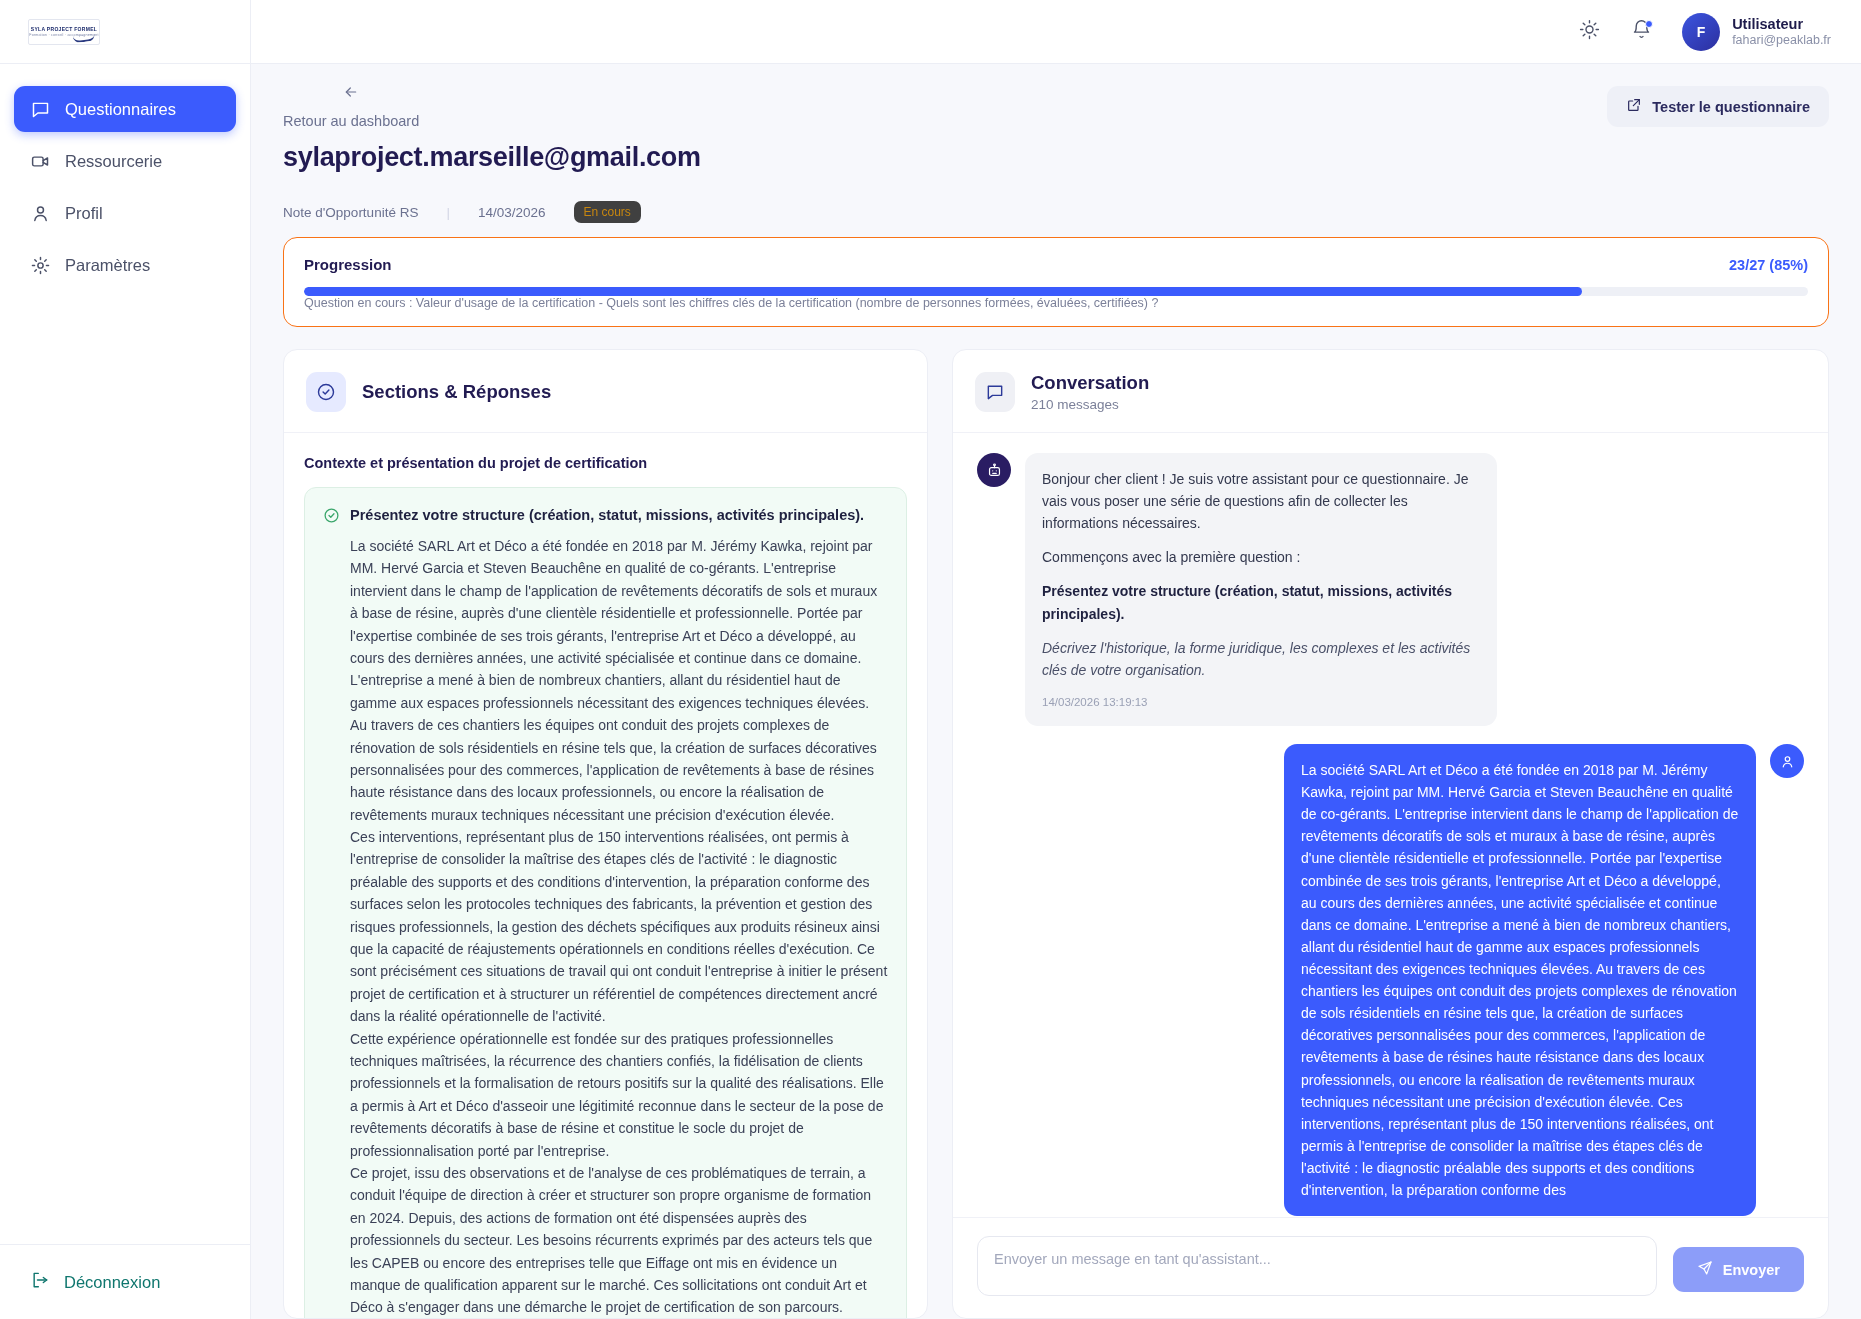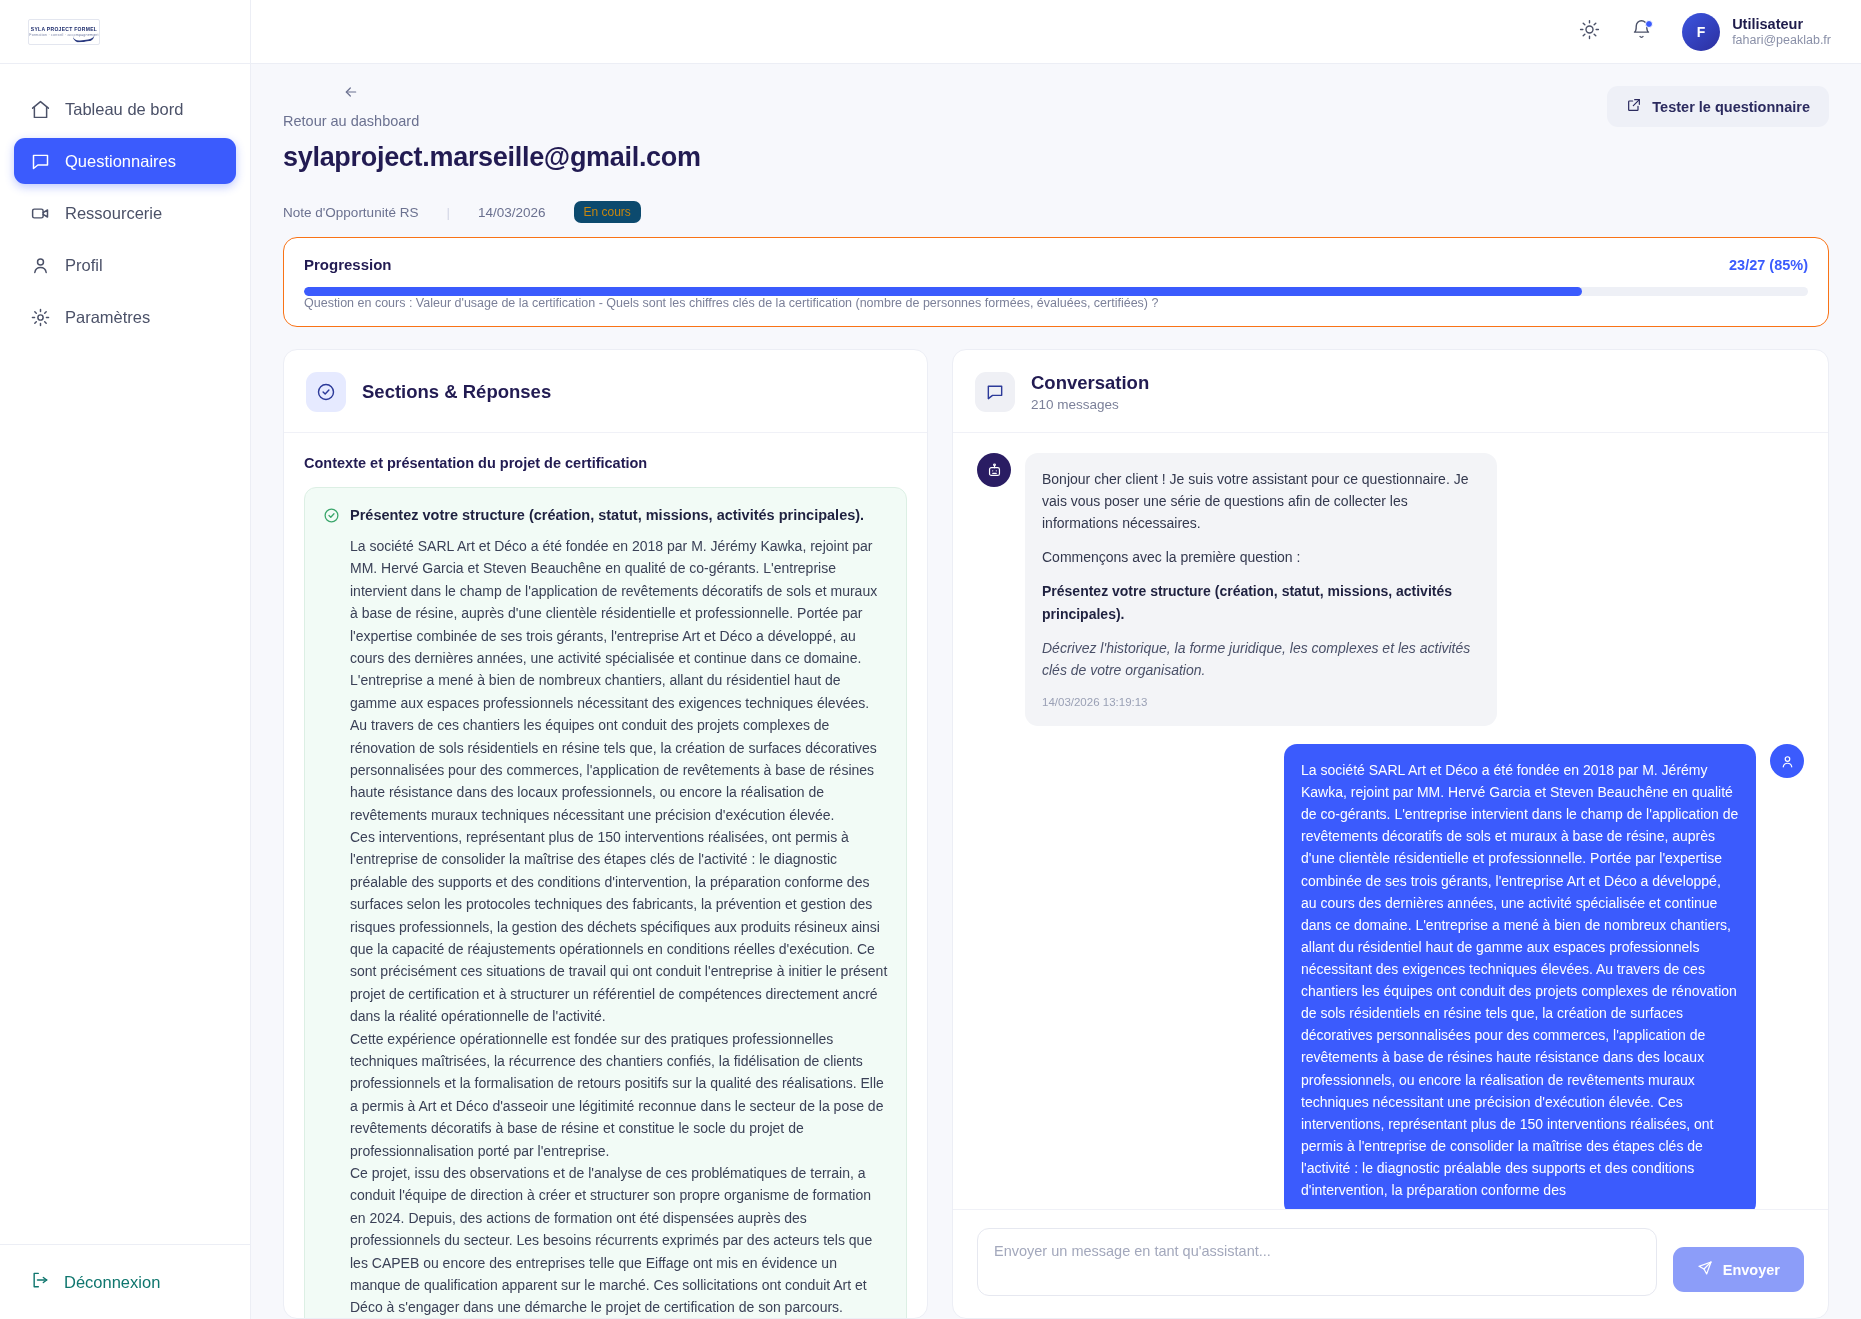--- a/index.html
+++ b/index.html
@@ -75,21 +75,21 @@
   .content { flex: 1; overflow: hidden; padding: 0 22px 0 22px; display: flex; flex-direction: column; }
 
   
   .page-head { padding: 20px 10px 14px 10px; position: relative; }
   .back-link { display: inline-flex; align-items: center; gap: 10px; font-size: 14.5px; color: #6b7190; cursor: pointer; flex-direction: column; }
   .back-link svg { width: 16px; height: 16px; stroke: currentColor; fill: none; stroke-width: 1.8; stroke-linecap: round; stroke-linejoin: round; }
   .page-title { font-size: 27px; font-weight: bold; color: #221b52; margin-top: 13px; letter-spacing: -.3px; }
   .meta-row { display: flex; align-items: center; gap: 28px; margin-top: 28px; font-size: 13.5px; color: #6b7190; }
   .meta-sep { color: #d2d6e4; }
   .badge {
-    background: #0c4a6e; color: #c6860f; font-size: 12px;
+    background: #404040; color: #c6860f; font-size: 12px;
     padding: 4px 10px; border-radius: 7px; font-weight: normal;
   }
   .test-btn {
     position: absolute; right: 10px; top: 22px;
     display: inline-flex; align-items: center; gap: 10px;
     background: #eef0f7; color: #2b2a5e; border: none;
     padding: 11px 19px; border-radius: 11px; font-size: 14.5px;
     font-weight: bold; cursor: pointer; font-family: inherit;
   }
   .test-btn svg { width: 16px; height: 16px; stroke: currentColor; fill: none; stroke-width: 1.8; stroke-linecap: round; stroke-linejoin: round; }
@@ -150,21 +150,21 @@
   .bubble.bot { background: #f3f4f7; color: #33384e; }
   .bubble.usr { background: #3b5bfd; color: #ffffff; }
   .bubble p { margin-bottom: 12px; }
   .bubble p:last-child { margin-bottom: 0; }
   .bubble .strong { font-weight: bold; color: #1f2140; }
   .bubble .ital { font-style: italic; color: #4a5068; }
   .ts { font-size: 11.5px; color: #9aa0b5; margin-top: 12px; }
 
   .chat-foot { border-top: 1px solid #f0f1f7; padding: 18px 24px 22px 24px; display: flex; gap: 16px; align-items: flex-end; }
   .chat-input {
-    flex: 1; height: 68px; border: 1px solid #e6e8f0; border-radius: 12px;
+    flex: 1; height: 60px; border: 1px solid #e6e8f0; border-radius: 12px;
     padding: 14px 16px; font-size: 14.5px; color: #33384e; resize: none;
     font-family: inherit; background: #fff; outline: none;
   }
   .chat-input::placeholder { color: #a3a8bc; }
   .send-btn {
     display: inline-flex; align-items: center; gap: 10px;
     background: #8c9df9; color: #fff; border: none; padding: 13px 24px;
     border-radius: 11px; font-size: 14.5px; font-weight: bold;
     cursor: pointer; font-family: inherit; margin-bottom: 4px;
   }
@@ -177,29 +177,20 @@
 
   <aside class="sidebar">
     <div class="logo-wrap">
       <div class="logo-box">
         <div class="logo-line1">SYLA PROJECT FORMEL</div>
         <div class="logo-line2">Formation · conseil · accompagnement</div>
         <div class="logo-swoosh"></div>
       </div>
     </div>
     <nav class="nav">
-      <div class="nav-item">
-        <span class="ico">
-          <svg viewBox="0 0 24 24">
-              <path d="M3 10.5 12 3l9 7.5"></path>
-              <path d="M5 9.5V21h14V9.5"></path>
-            </svg>
-        </span>
-        <span>Tableau de bord</span>
-      </div>
       <div class="nav-item active">
         <span class="ico">
           <svg viewBox="0 0 24 24">
               <path d="M4 5h16v11H9l-5 4V5Z"></path>
             </svg>
         </span>
         <span>Questionnaires</span>
       </div>
       <div class="nav-item">
         <span class="ico">

